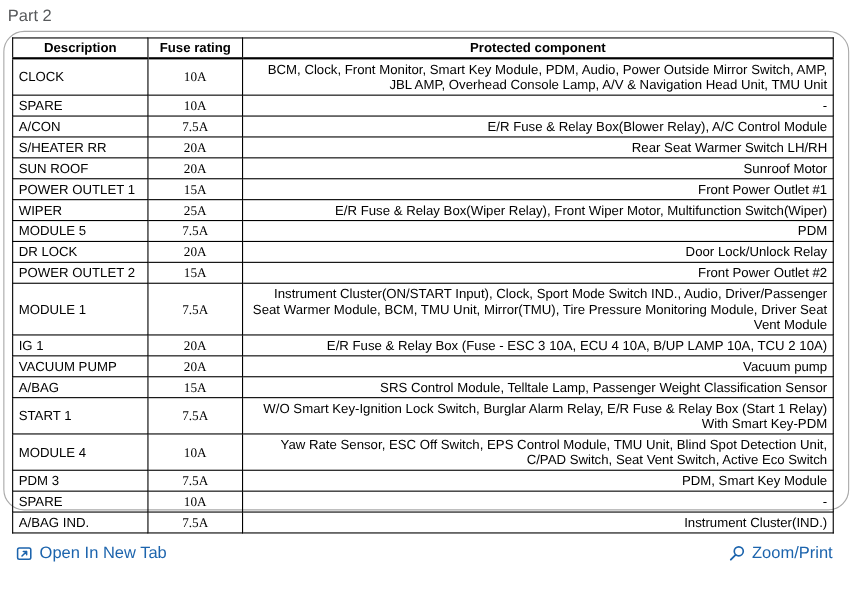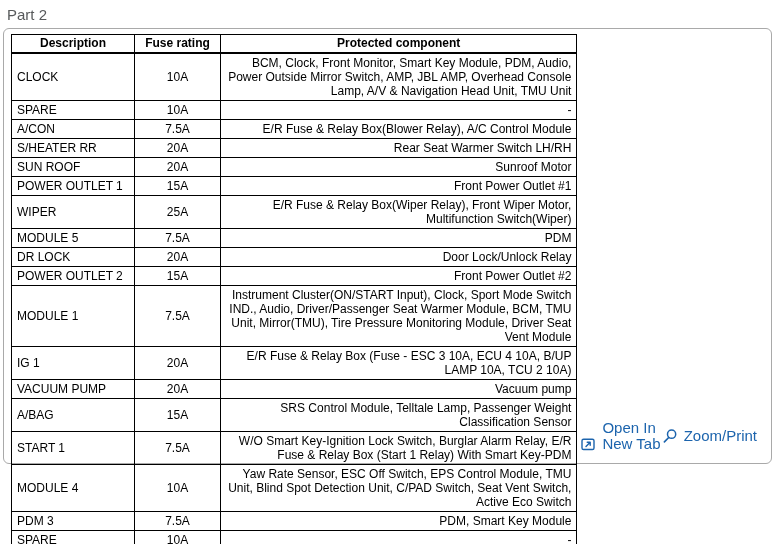--- a/index.html
+++ b/index.html
@@ -12,25 +12,25 @@
   }
   .page-title {
     color: #57595b;
     font-size: 15px;
     padding: 7px 4px 5px 7px;
     line-height: 16px;
   }
   .panel {
     margin: 0 3px 0 3px;
     border: 1px solid #a9a9a9;
-    border-radius: 6px;
+    border-radius: 19px;
     height: 436px;
     padding: 5px 13px 0 7px;
     display: flex;
-    flex-direction: row;
+    flex-direction: column;
     background: #ffffff;
   }
   table.fuse-table {
     border-collapse: collapse;
     width: 100%;
     font-size: 12px;
     color: #000;
     table-layout: fixed;
   }
   .fuse-table th, .fuse-table td {
@@ -42,21 +42,21 @@
   .fuse-table th {
     font-weight: bold;
     text-align: center;
     height: 18px;
     border-bottom: 2px solid #000;
     padding: 1px 4px;
   }
   .col-desc  { width: 123px; }
   .col-rate  { width: 86px; }
   td.cell-desc { text-align: left; }
-  td.cell-rate { text-align: center; }
+  td.cell-rate { text-align: center; font-family: Liberation Serif, serif; }
   td.cell-comp { text-align: right; }
   tr.data-row { min-height: 17px; }
   .footer-bar {
     margin-top: auto;
     display: flex;
     justify-content: space-between;
     align-items: center;
     padding: 10px 1px 11px 3px;
   }
   .footer-link {

